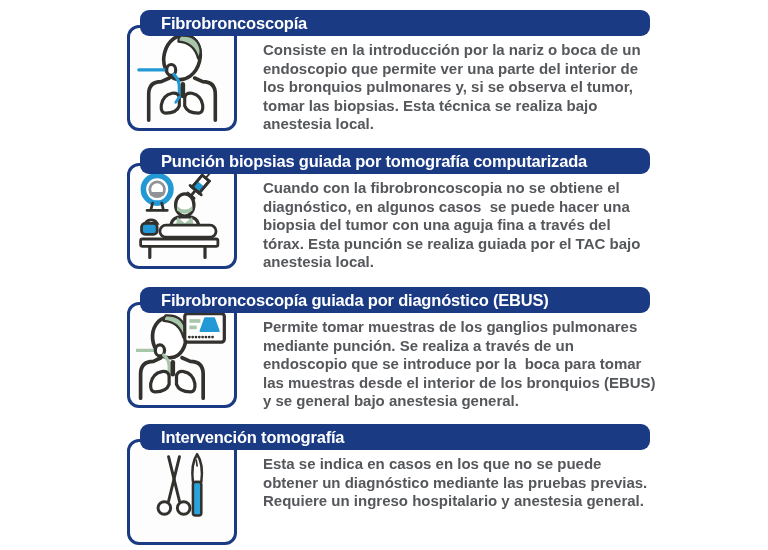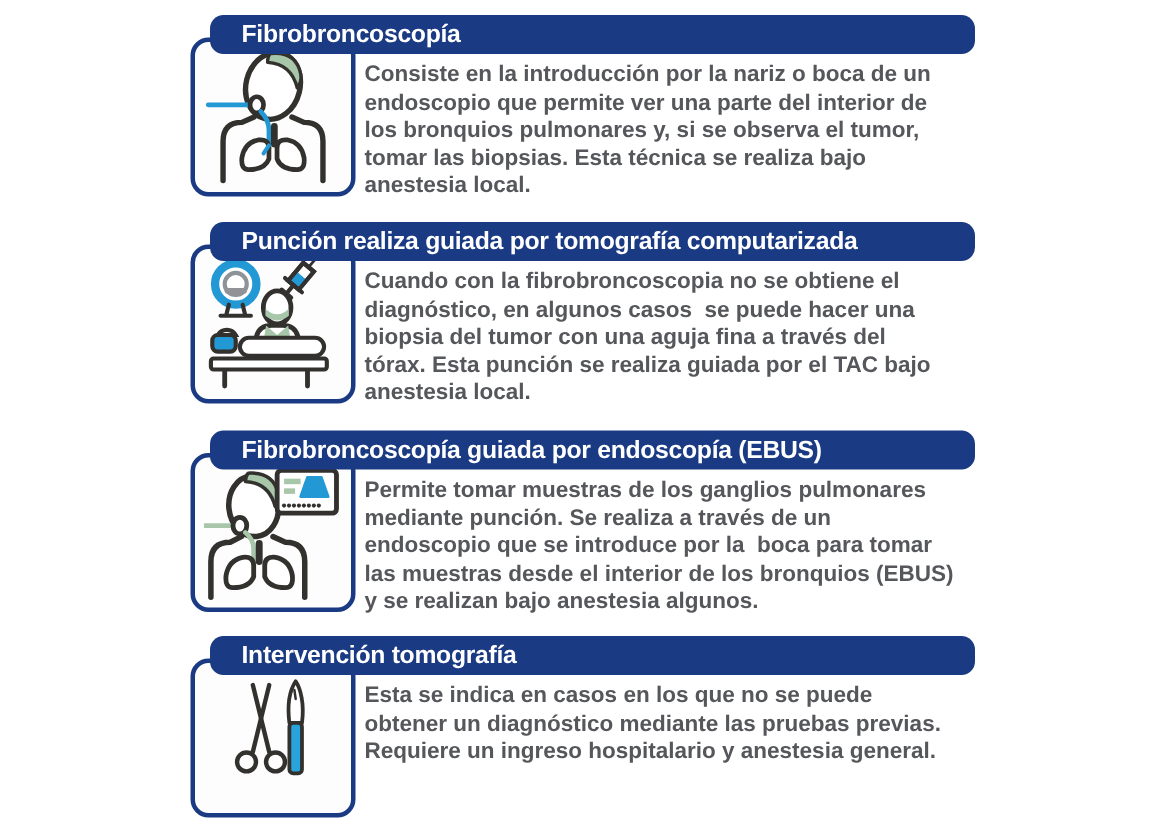--- a/index.html
+++ b/index.html
@@ -16,21 +16,21 @@
   .title-bar span{
     color:#ffffff;font-size:16.5px;font-weight:bold;letter-spacing:-0.2px;white-space:nowrap;
   }
   .icon-box{
     position:absolute;left:0;top:15px;width:110px;height:106px;
     background:#fdfdfd;border:3px solid #1a3a83;border-radius:12px;
     box-sizing:border-box;z-index:1;
     display:flex;align-items:center;justify-content:center;
   }
   .body-text{
-    position:absolute;left:116px;top:31px;width:440px;
+    position:absolute;left:136px;top:31px;width:440px;
     font-size:15px;font-weight:bold;line-height:18.5px;color:#55575b;
     white-space:pre-wrap;
   }
 </style>
 </head>
 <body>
 
 <div class="canvas">
 
   <section class="card" style="top:10px">
@@ -79,21 +79,21 @@
         <path d="M36 74 L38 59 Q40 51 49 51 H57 Q66 51 68 59 L70 74" fill="#ffffff" stroke="#33312e" stroke-width="3.5" stroke-linejoin="round"></path>
         <path d="M45 51 L53 58 L61 51 L63 63 H43 Z" fill="#a8c7aa"></path>
         <path d="M10 58 A7.5 7.5 0 0 1 23 58 Z" fill="#ffffff" stroke="#33312e" stroke-width="3"></path>
         <rect x="6" y="58" width="17" height="12" rx="4" fill="#2299d5" stroke="#33312e" stroke-width="3"></rect>
         <rect x="26" y="60" width="61" height="13" rx="6.5" fill="#ffffff" stroke="#33312e" stroke-width="3"></rect>
         <rect x="5" y="75" width="84" height="8" rx="2" fill="#ffffff" stroke="#33312e" stroke-width="3"></rect>
         <path d="M15 84 V95 M75 84 V95" stroke="#33312e" stroke-width="3.5" stroke-linecap="round"></path>
       </svg>
     </div>
     <div class="title-bar">
-      <span>Punción realiza guiada por tomografía computarizada</span>
+      <span>Punción biopsias guiada por tomografía computarizada</span>
     </div>
     <div class="body-text">Cuando con la fibrobroncoscopia no se obtiene el
 diagnóstico, en algunos casos  se puede hacer una
 biopsia del tumor con una aguja fina a través del
 tórax. Esta punción se realiza guiada por el TAC bajo
 anestesia local.</div>
   </section>
 
   <section class="card" style="top:287px">
     <div class="icon-box">
@@ -118,27 +118,27 @@
         </g>
         <path d="M0 45 H20" stroke="#a8c7aa" stroke-width="3.5" stroke-linecap="round"></path>
         <ellipse cx="26" cy="45" rx="5" ry="6" fill="#ffffff" stroke="#33312e" stroke-width="3.5"></ellipse>
         <path d="M30 50 Q36 55 36 62 V74" stroke="#a8c7aa" stroke-width="3.5" fill="none" stroke-linecap="round"></path>
         <path d="M40 58 V71" stroke="#33312e" stroke-width="5" stroke-linecap="round"></path>
         <path d="M36 74 Q36 67 28 68 Q18 70 16 81 Q15 90 21 90 Q33 90 36 82 Z" fill="#ffffff" stroke="#33312e" stroke-width="3.5" stroke-linejoin="round"></path>
         <path d="M44 74 Q44 67 52 68 Q62 70 64 81 Q65 90 59 90 Q47 90 44 82 Z" fill="#ffffff" stroke="#33312e" stroke-width="3.5" stroke-linejoin="round"></path>
       </svg>
     </div>
     <div class="title-bar">
-      <span>Fibrobroncoscopía guiada por endoscopía (EBUS)</span>
+      <span>Fibrobroncoscopía guiada por diagnóstico (EBUS)</span>
     </div>
     <div class="body-text">Permite tomar muestras de los ganglios pulmonares
 mediante punción. Se realiza a través de un
 endoscopio que se introduce por la  boca para tomar
 las muestras desde el interior de los bronquios (EBUS)
-y se realizan bajo anestesia algunos.</div>
+y se general bajo anestesia general.</div>
   </section>
 
   <section class="card" style="top:424px">
     <div class="icon-box">
       <svg viewBox="0 0 100 100" width="84" height="88" aria-hidden="true">
         <g stroke="#33312e" stroke-width="3.5" stroke-linecap="round" fill="none">
           <path d="M34 8 L47 61"></path>
           <path d="M47 8 L34 61"></path>
           <circle cx="29" cy="69" r="7.5"></circle>
           <circle cx="52" cy="69" r="7.5"></circle>

